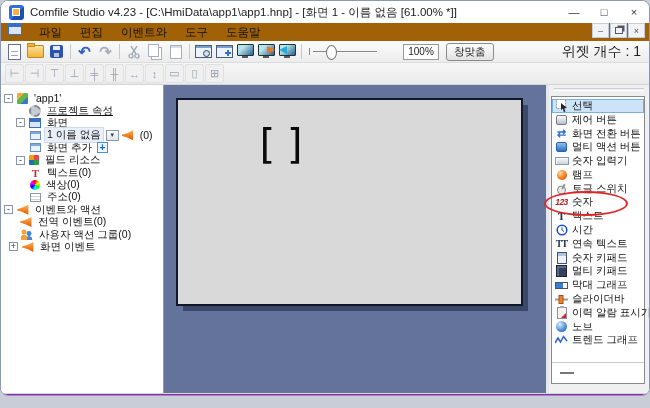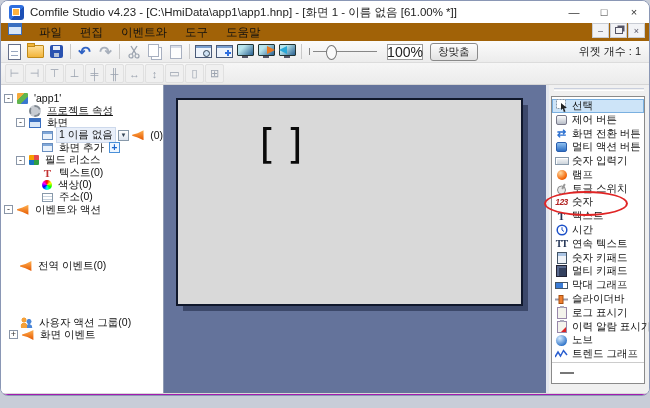--- a/index.html
+++ b/index.html
@@ -46,32 +46,32 @@
       -webkit-mask:linear-gradient(#000 0 0) center/6px 2px no-repeat,linear-gradient(#000 0 0) center/2px 6px no-repeat;
               mask:linear-gradient(#000 0 0) center/6px 2px no-repeat,linear-gradient(#000 0 0) center/2px 6px no-repeat;}
   .i-mon{width:15px;height:10px;border:1px solid #233;border-radius:1px;background:linear-gradient(135deg,#b8e4ec 30%,#2a6090);position:relative;margin-bottom:3px;}
   .i-mon::after{content:"";position:absolute;bottom:-3px;left:4px;width:6px;height:2px;background:#556;}
   .arr{position:absolute;width:0;height:0;border-top:4px solid transparent;border-bottom:4px solid transparent;}
   .arr.dl{border-left:8px solid #e87820;right:-1px;bottom:1px;}
   .arr.ul{border-right:8px solid #2aa8d8;left:-1px;bottom:1px;}
   .slider{width:64px;height:1px;background:#888;position:relative;margin:0 6px 0 8px;flex:0 0 auto;}
   .slider::before{content:"";position:absolute;left:-4px;top:-3px;width:1px;height:7px;background:#888;}
   .thumb{position:absolute;left:13px;top:-6px;width:9px;height:13px;background:#fafafa;border:1px solid #777;border-radius:50%;}
-  .zoombox{width:34px;height:14px;border:1px solid #9a9a9a;background:#fff;font-size:14px;display:flex;align-items:center;justify-content:center;margin-left:4px;color:#222;flex:0 0 auto;}
+  .zoombox{width:34px;height:14px;border:1px solid #9a9a9a;background:#fff;font-size:10px;display:flex;align-items:center;justify-content:center;margin-left:20px;color:#222;flex:0 0 auto;}
   .fitbtn{margin-left:7px;padding:1px 7px;font-size:10.5px;color:#222;border:1px solid #8a8a8a;border-radius:3px;background:linear-gradient(#fdfdfd,#e2e2e2);flex:0 0 auto;}
-  .wcount{margin-left:auto;margin-right:8px;font-size:11px;color:#222;flex:0 0 auto;}
+  .wcount{margin-left:auto;margin-right:8px;font-size:14px;color:#222;flex:0 0 auto;}
   .toolbar2{position:absolute;left:0;top:62px;width:100%;height:22px;background:linear-gradient(#f6f6f6,#ebebeb);
             border-bottom:1px solid #d5d5d5;display:flex;align-items:center;padding-left:4px;box-sizing:border-box;gap:1px;}
   .abtn{width:17px;height:17px;display:flex;align-items:center;justify-content:center;font-size:11px;color:#9aa2ae;
         background:#f0f0f0;border:1px solid #e0e0e0;border-radius:2px;flex:0 0 auto;}
   
   .content{position:absolute;left:0;top:84px;width:100%;height:308px;}
   .treepanel{position:absolute;left:0;top:0;width:163px;height:100%;background:#fff;border-right:1px solid #8f9bb3;box-sizing:border-box;padding-top:7px;overflow:hidden;}
   .trow{height:12.4px;display:flex;align-items:center;font-size:10.5px;color:#111;white-space:nowrap;}
-  .p0{padding-left:3px;} .p1{padding-left:15px;} .p1n{padding-left:28px;text-decoration:underline;} .p2{padding-left:41px;} .pe{padding-left:19px;margin-top:44px;} .pex{padding-left:8px;}
+  .p0{padding-left:3px;} .p1{padding-left:15px;} .p1n{padding-left:28px;text-decoration:underline;} .p2{padding-left:29px;} .pe{padding-left:19px;} .pex{padding-left:8px;}
   .exp{width:9px;height:9px;box-sizing:border-box;border:1px solid #8a96a8;background:#fff;font-size:9px;line-height:6px;text-align:center;color:#333;margin-right:4px;flex:0 0 auto;}
   .ti{margin-right:4px;flex:0 0 auto;}
   .cube{width:11px;height:11px;background:linear-gradient(135deg,#f5a93a 33%,#61b54e 33% 66%,#3a78cf 66%);border-radius:1px;}
   .gear{width:8px;height:8px;border:2px dashed #808890;border-radius:50%;background:#c8ccd2;}
   .winic{width:12px;height:10px;border:1px solid #3a6fc0;background:linear-gradient(#3a6fc0 3px,#d9e7f8 3px);box-sizing:border-box;}
   .scr{width:11px;height:9px;border:1px solid #6a8fc0;background:linear-gradient(#7fa7d8 2px,#eaf2fb 2px);box-sizing:border-box;}
   .grid4{width:10px;height:10px;background:conic-gradient(#e5484d 0 25%,#2f9e44 0 50%,#1971c2 0 75%,#f59f00 0);border-radius:1px;}
   .ticT{font-family:"Liberation Serif",serif;font-weight:bold;color:#c23232;font-size:11px;line-height:10px;width:11px;text-align:center;}
   .wheel{width:10px;height:10px;border-radius:50%;background:conic-gradient(#f00,#ff0,#0f0,#0ff,#00f,#f0f,#f00);}
   .imgic{width:12px;height:9px;border:1px solid #789;background:linear-gradient(#8cc6ee 55%,#7cb342 55%);box-sizing:border-box;}
@@ -396,26 +396,20 @@
           <span class="wicon">
             <svg width="13" height="9">
                 <line x1="0" y1="4.5" x2="13" y2="4.5" stroke="#99a" stroke-width="2"></line>
                 <rect x="4" y="0.5" width="4" height="8" fill="#f08030" stroke="#a85010"></rect>
               </svg>
           </span>
           <span>슬라이더바</span>
         </div>
         <div class="witem">
           <span class="wicon">
-              <span class="clip"></span>
-            </span>
-          <span>로그 표시기</span>
-        </div>
-        <div class="witem">
-          <span class="wicon">
               <span class="clip alarm"></span>
             </span>
           <span>이력 알람 표시기</span>
         </div>
         <div class="witem">
           <span class="wicon">
               <span class="knob"></span>
             </span>
           <span>노브</span>
         </div>

